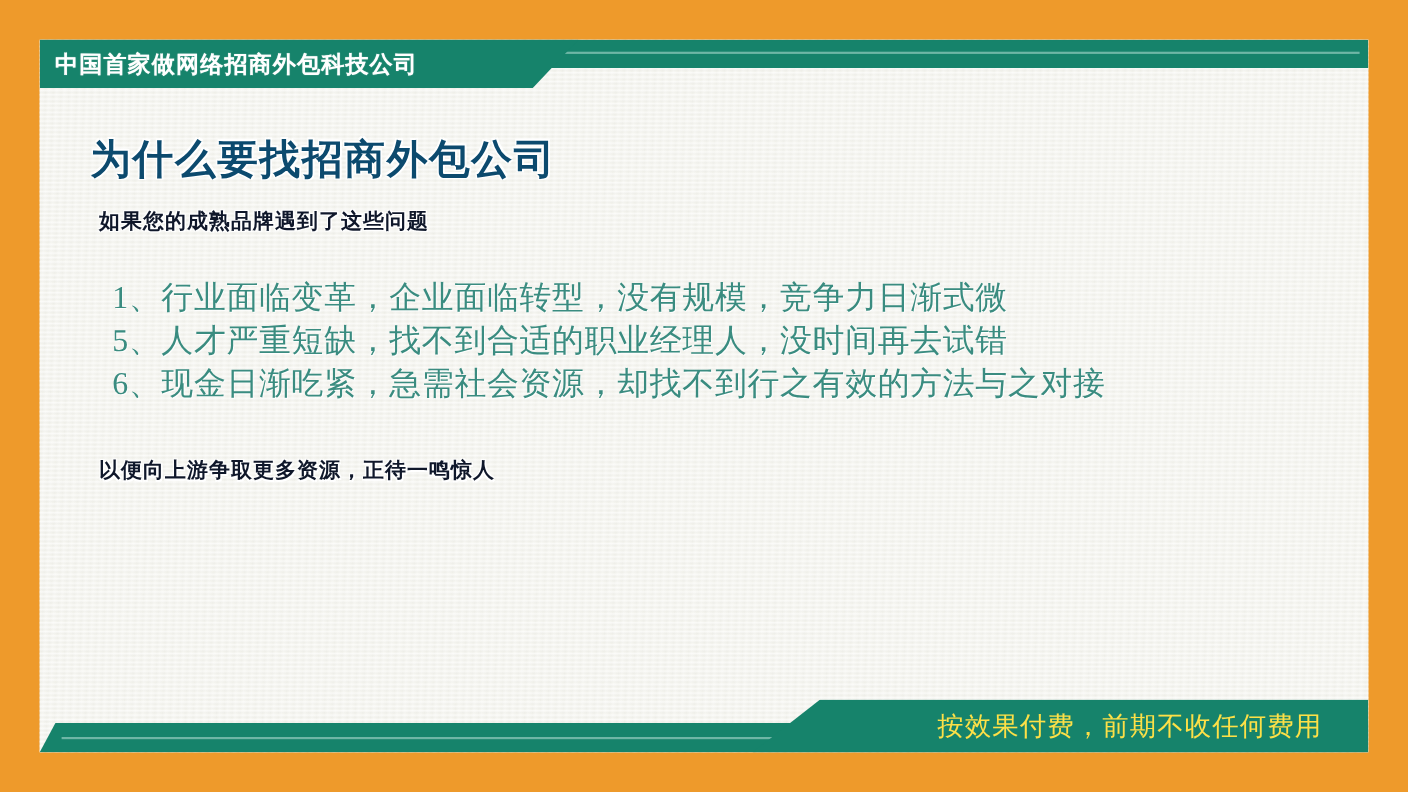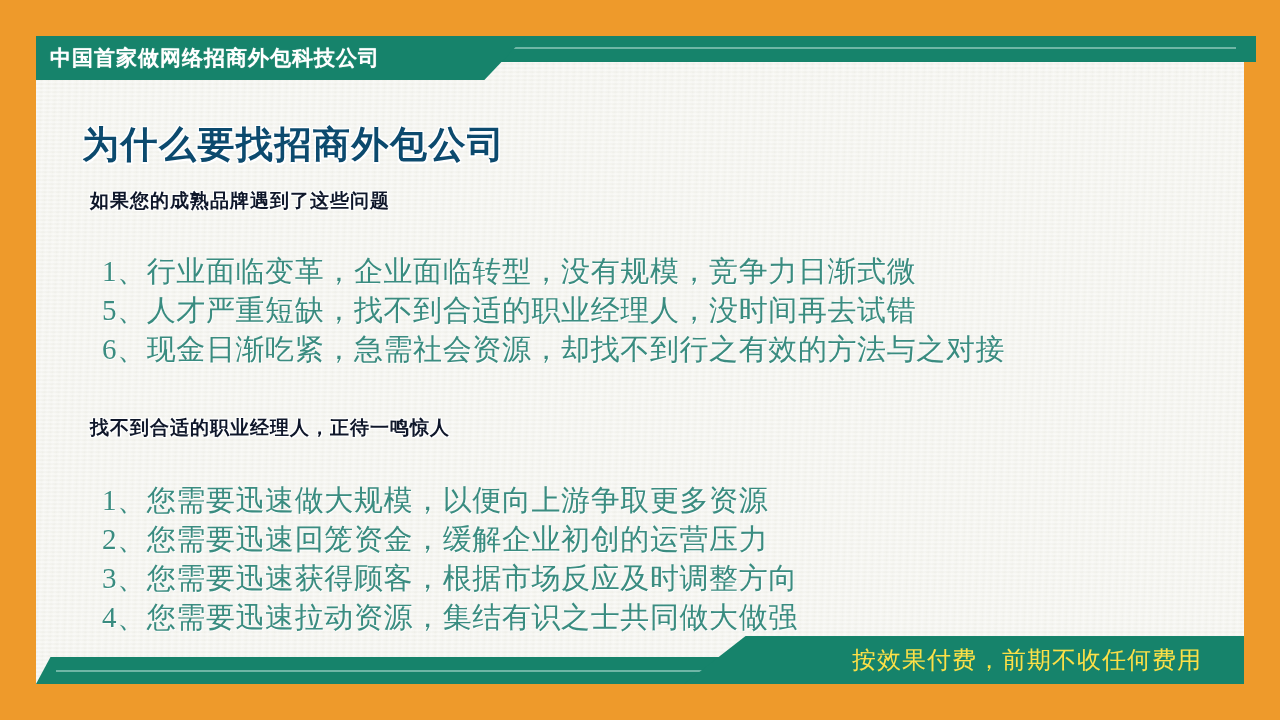--- a/index.html
+++ b/index.html
@@ -44,21 +44,20 @@
       #f4f4ee;
   }
 
   
   .header-band {
     position: absolute;
     left: 36px;
     top: 36px;
     width: 1208px;
     height: 44px;
-    padding-left: 12px;
   }
   .header-thin {
     position: absolute;
     left: 0;
     top: 0;
     width: 100%;
     height: 26px;
     background: #16836b;
     clip-path: polygon(0 0, 100% 0, 100% 100%, 0.6% 100%);
   }
@@ -220,28 +219,22 @@
     <div class="main-title">为什么要找招商外包公司</div>
 
     <div class="sub-title sub-title-1">如果您的成熟品牌遇到了这些问题</div>
 
     <ul class="list list-1">
       <li>1、行业面临变革，企业面临转型，没有规模，竞争力日渐式微</li>
       <li>5、人才严重短缺，找不到合适的职业经理人，没时间再去试错</li>
       <li>6、现金日渐吃紧，急需社会资源，却找不到行之有效的方法与之对接</li>
     </ul>
 
-    <div class="sub-title sub-title-2">找不到合适的职业经理人，正待一鸣惊人</div>
-
-    <ul class="list list-2">
-      <li>1、您需要迅速做大规模，以便向上游争取更多资源</li>
-      <li>2、您需要迅速回笼资金，缓解企业初创的运营压力</li>
-      <li>3、您需要迅速获得顾客，根据市场反应及时调整方向</li>
-      <li>4、您需要迅速拉动资源，集结有识之士共同做大做强</li>
-    </ul>
+    <div class="sub-title sub-title-2">以便向上游争取更多资源，正待一鸣惊人</div>
+
 
   </div>
 
   <div class="footer-band">
     <div class="footer-thin"></div>
     <div class="footer-thin-line"></div>
     <div class="footer-block">
       <span class="footer-text">按效果付费，前期不收任何费用</span>
     </div>
   </div>

